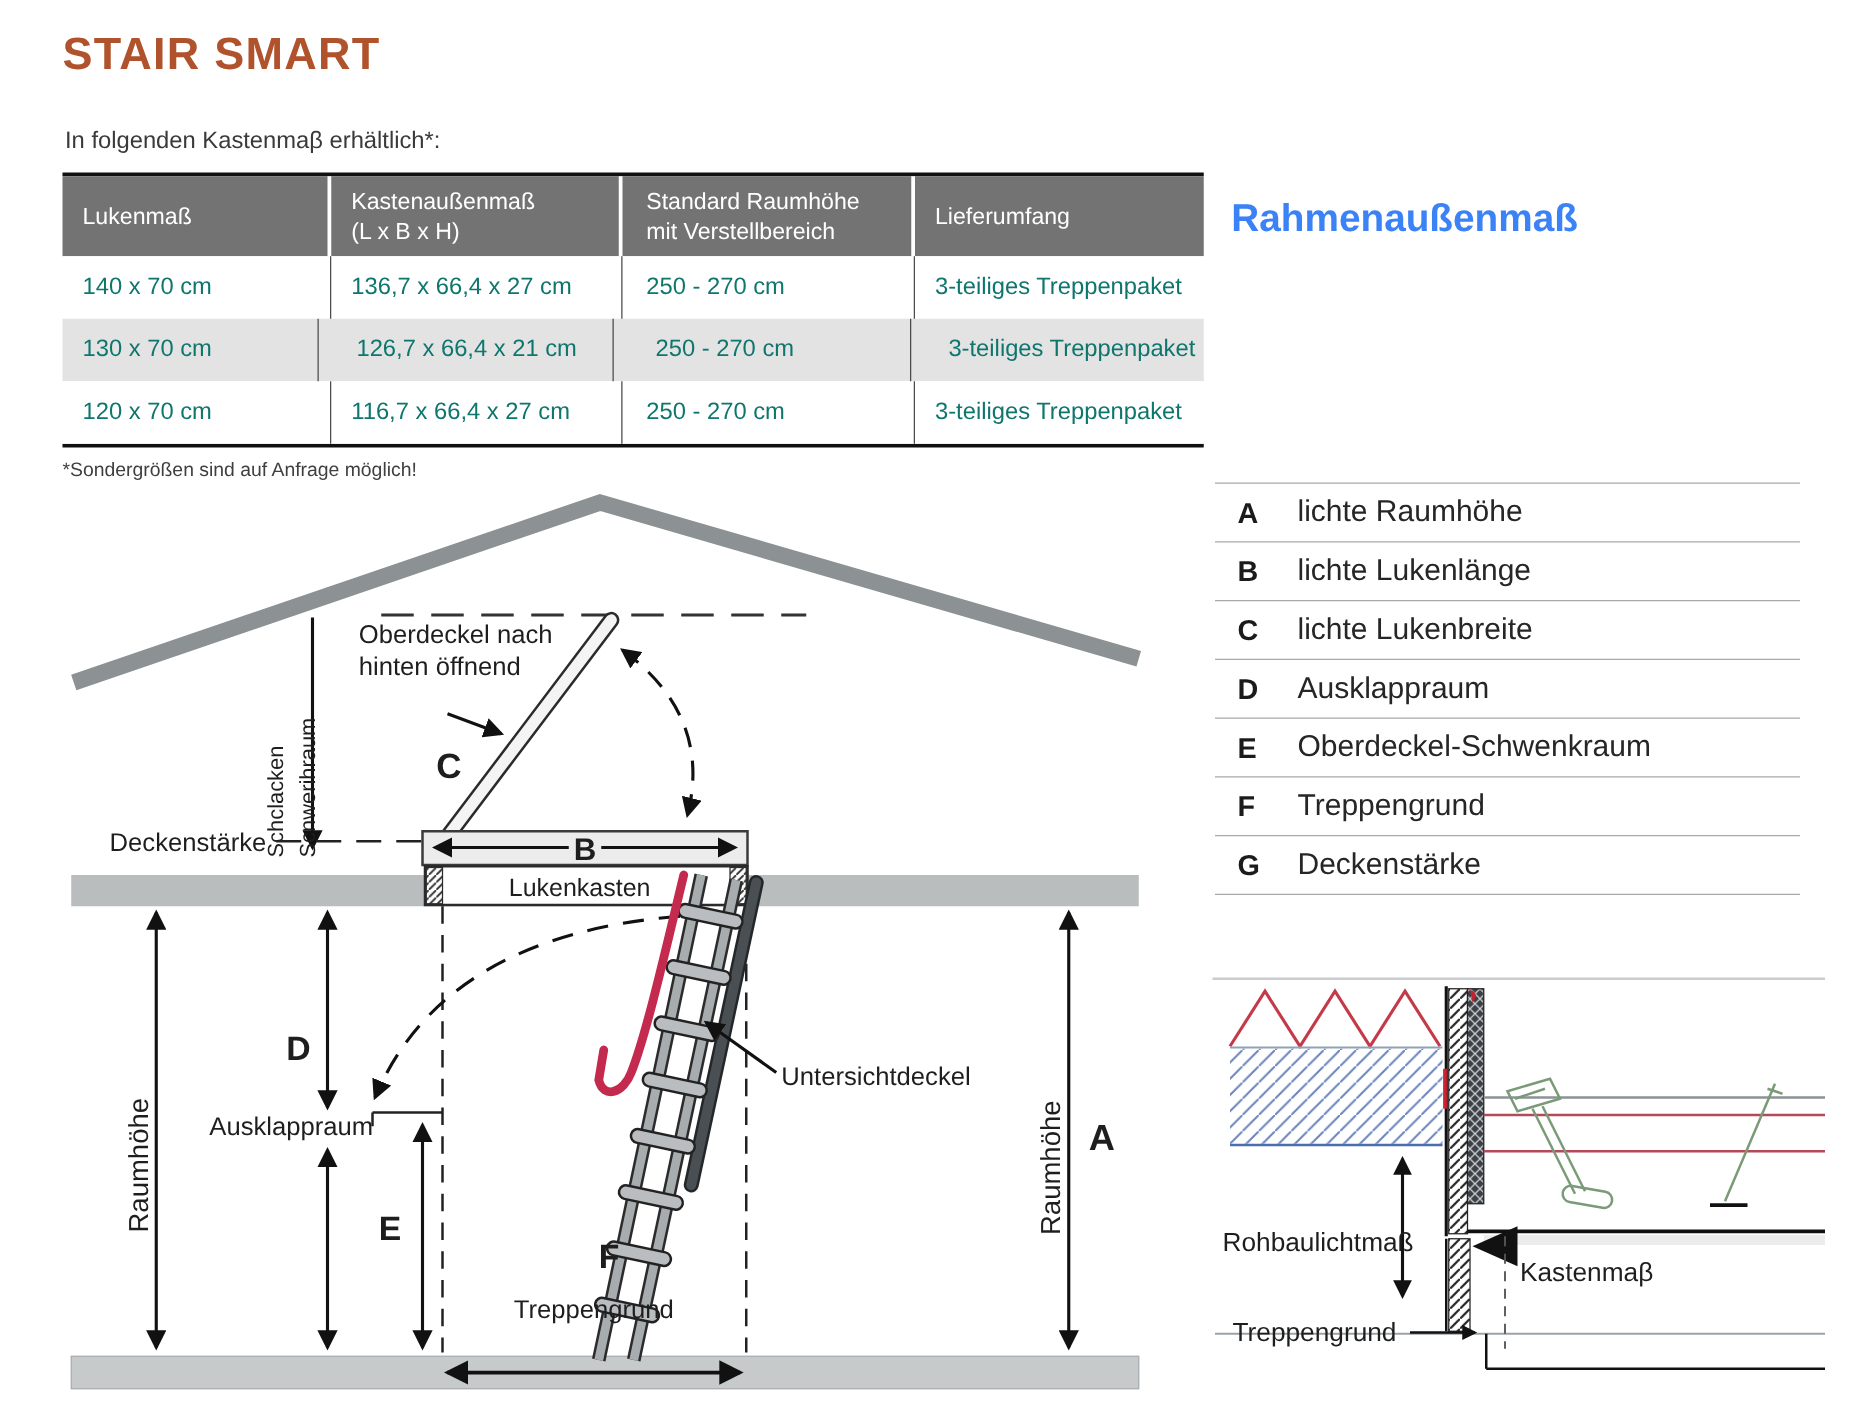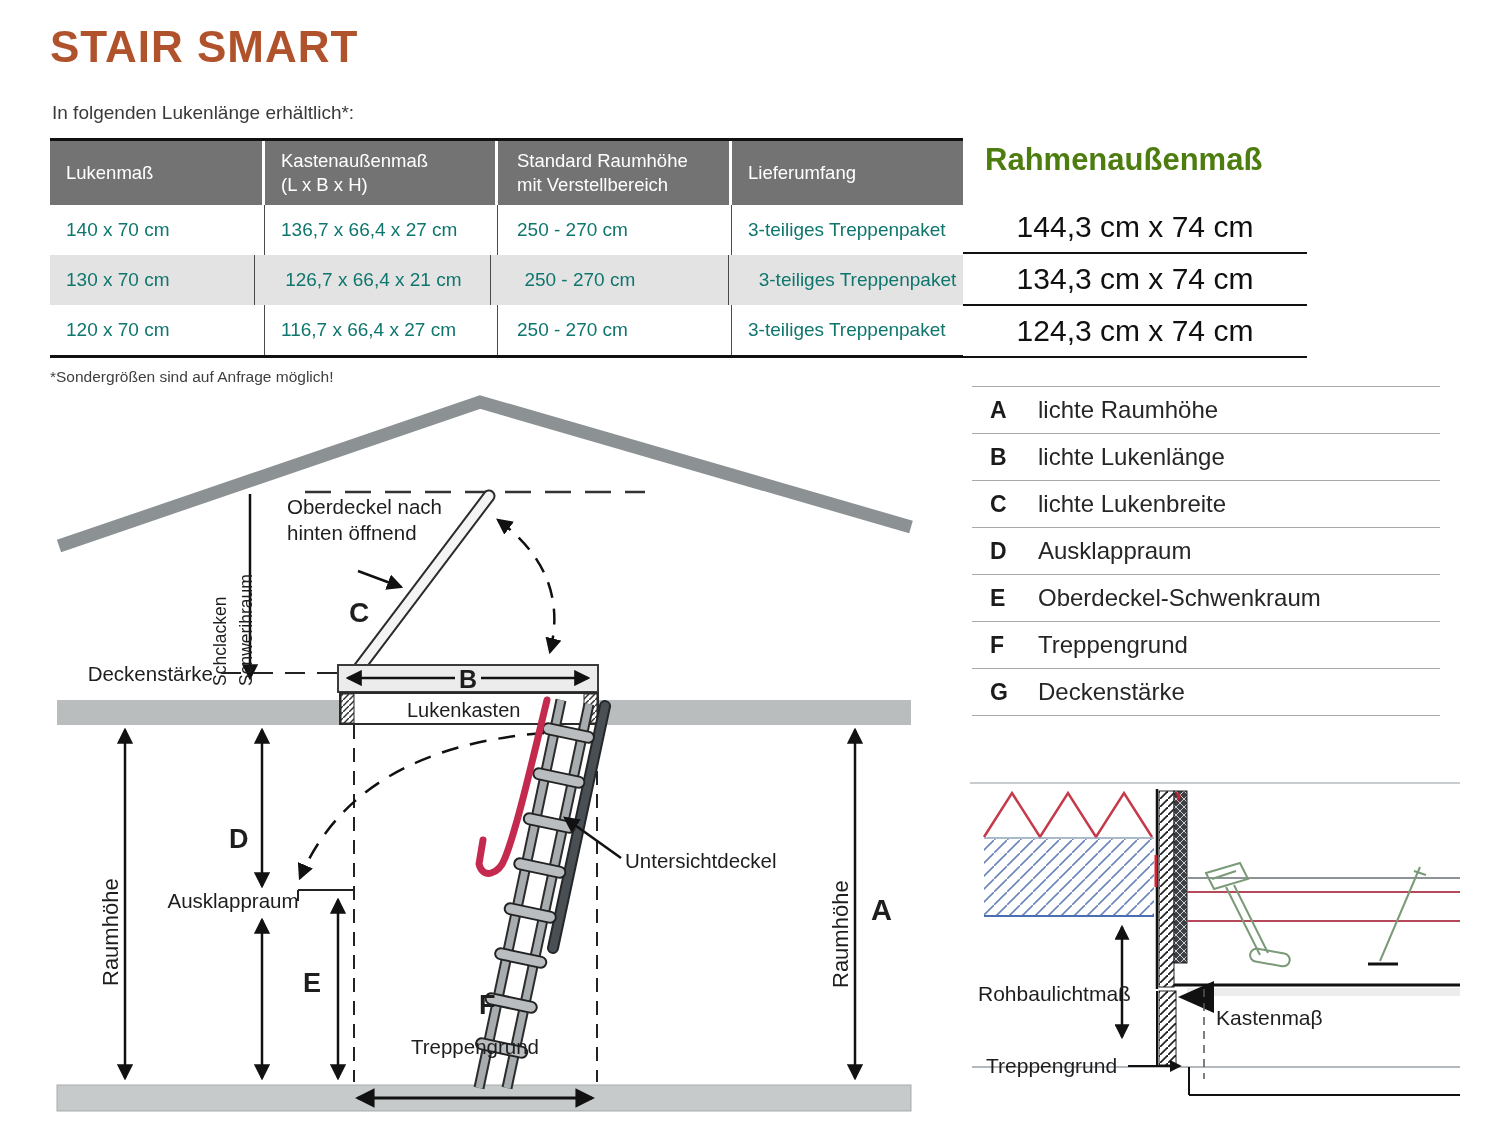--- a/index.html
+++ b/index.html
@@ -1,38 +1,38 @@
 <!DOCTYPE html>
 <html style="--accent: #b0532c;"><head>
 <meta charset="utf-8">
 <style>
   html,body{margin:0;padding:0;background:#fff;}
   #canvas{position:relative;width:1500px;height:1125px;background:#fff;overflow:hidden;
           font-family:"Liberation Sans",sans-serif;color:#333;}
   .abs{position:absolute;}
 
   
-  #title{left:50px;top:22px;font-size:44px;font-weight:bold;letter-spacing:1px;color:var(--accent,#b0532c);}
+  #title{left:50px;top:22px;font-size:36px;font-weight:bold;letter-spacing:1px;color:var(--accent,#b0532c);}
   #subtitle{left:52px;top:102px;font-size:19px;color:#3a3a3a;}
 
   
   #tbl{left:50px;top:138px;width:913px;border-top:3px solid #111;border-bottom:3px solid #111;}
   .hrow{display:flex;background:#737373;height:64px;}
   .th{box-sizing:border-box;color:#fff;font-size:18.5px;line-height:1.32;display:flex;align-items:center;
       padding-left:16px;white-space:pre-line;border-right:3px solid #fff;}
   .th:last-child{border-right:none;}
   .brow{display:flex;height:50px;background:#fff;}
   .brow.alt{background:#e3e3e3;gap:14px;}
   .td{box-sizing:border-box;display:flex;align-items:center;padding-left:16px;font-size:19px;color:#0f766e;
       border-right:1px solid #4a4a4a;}
   .td:last-child{border-right:none;}
   .c0{width:215px;} .c1{width:233px;} .c2{width:234px;padding-left:19px;} .c3{width:231px;}
 
   
-  #frameHeader{left:985px;top:142px;font-size:31px;font-weight:bold;color:#4d7c0f;}
+  #frameHeader{left:985px;top:157px;font-size:31px;font-weight:bold;color:#3b82f6;}
   #frameRows{left:963px;top:202px;width:344px;}
   .frow{height:50px;display:flex;align-items:center;justify-content:center;font-size:30px;color:#101010;
         border-bottom:2px solid #111;}
 
   #footnote{left:50px;top:368px;font-size:15.5px;color:#3f3f3f;}
 
   
   #legend{left:972px;top:386px;width:468px;}
   .lrow{display:flex;align-items:center;height:46px;border-top:1px solid #a9a9a9;}
   .lrow:last-child{border-bottom:1px solid #a9a9a9;}
@@ -41,21 +41,21 @@
 
   svg{font-family:"Liberation Sans",sans-serif;}
   svg text{fill:#1e1e1e;}
 </style>
 </head>
 <body>
 
 <div id="canvas">
 
   <div id="title" class="abs">STAIR SMART</div>
-  <div id="subtitle" class="abs">In folgenden Lukenlänge erhältlich*:</div>
+  <div id="subtitle" class="abs">In folgenden Kastenmaβ erhältlich*:</div>
 
   <div id="tbl" class="abs">
     <div class="hrow" id="theadRow">
         <div class="th c0">Lukenmaß</div>
         <div class="th c1">Kastenaußenmaß
 (L x B x H)</div>
         <div class="th c2">Standard Raumhöhe
 mit Verstellbereich</div>
         <div class="th c3">Lieferumfang</div>
       </div>
@@ -75,25 +75,20 @@
         <div class="brow">
           <div class="td c0">120 x 70 cm</div>
           <div class="td c1">116,7 x 66,4 x 27 cm</div>
           <div class="td c2">250 - 270 cm</div>
           <div class="td c3">3-teiliges Treppenpaket</div>
         </div>
       </div>
   </div>
 
   <div id="frameHeader" class="abs">Rahmenaußenmaß</div>
-  <div id="frameRows" class="abs">
-      <div class="frow">144,3 cm x 74 cm</div>
-      <div class="frow">134,3 cm x 74 cm</div>
-      <div class="frow">124,3 cm x 74 cm</div>
-    </div>
 
   <div id="footnote" class="abs">*Sondergrößen sind auf Anfrage möglich!</div>
 
   <div id="legend" class="abs">
       <div class="lrow">
         <div class="lkey">A</div>
         <div class="llab">lichte Raumhöhe</div>
       </div>
       <div class="lrow">
         <div class="lkey">B</div>

